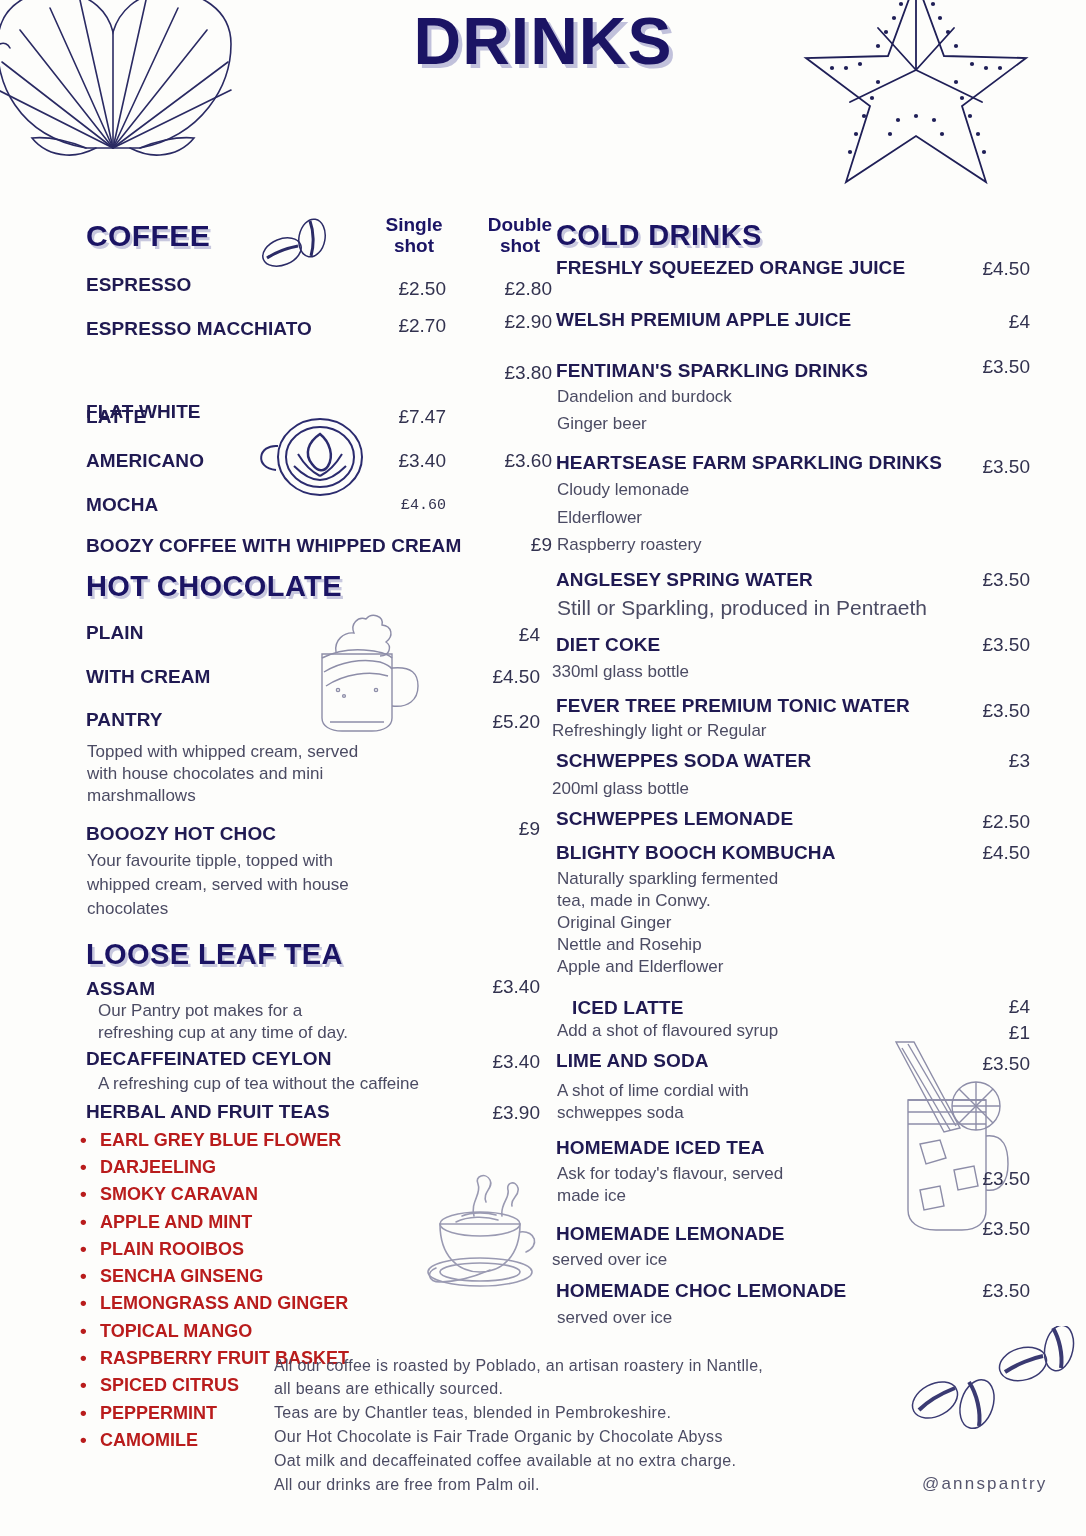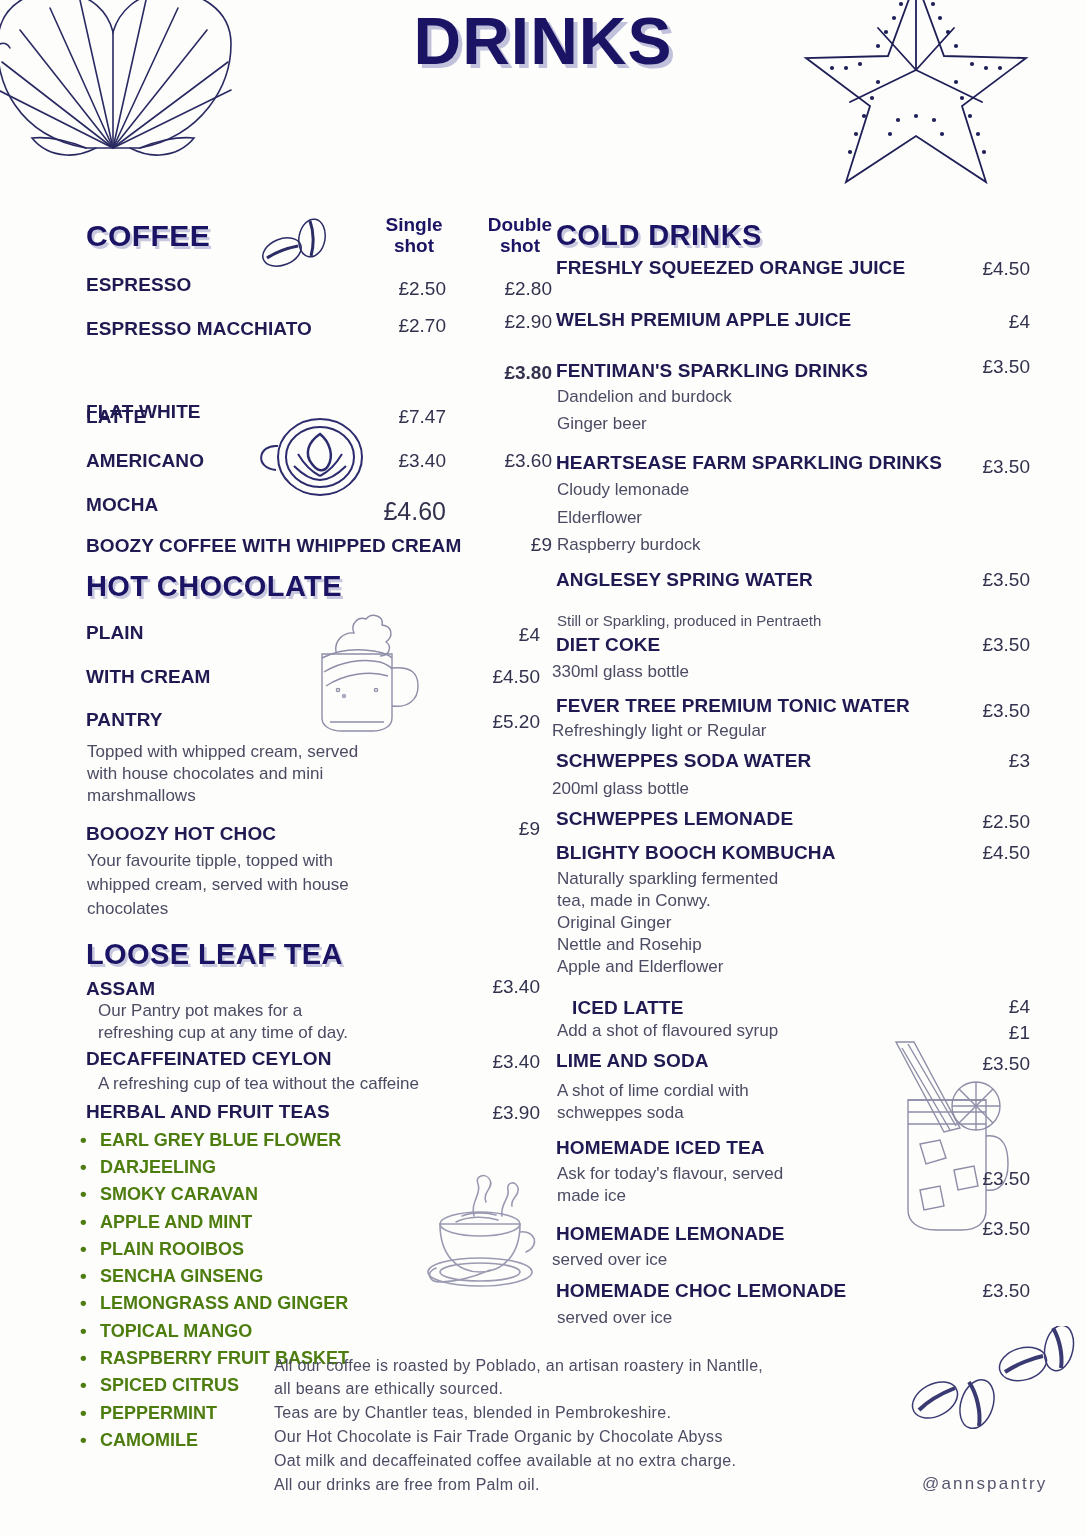--- a/index.html
+++ b/index.html
@@ -40,21 +40,21 @@
   }
   .price{
     position:absolute;color:#32324f;font-weight:normal;
     text-align:right;white-space:nowrap;
   }
   .colhead{
     position:absolute;font-weight:bold;color:#1b1464;
     text-align:center;line-height:1.12;
   }
   .bullet{
-    position:absolute;font-weight:bold;color:#4d7c0f;white-space:nowrap;
+    position:absolute;font-weight:bold;color:#b91c1c;white-space:nowrap;
   }
   .bullet:before{
     content:"\2022";position:absolute;left:-20px;top:-1px;font-size:19px;
   }
   .footer-line{position:absolute;color:#4b4b63;letter-spacing:.3px;}
   #handle{position:absolute;color:#55556e;letter-spacing:2.2px;}
 </style>
 </head>
 <body>
 
@@ -242,31 +242,31 @@
 
   <div class="item" style="left:86px;top:274px;font-size:19px;">ESPRESSO</div>
   <div class="price" style="left:350px;top:278px;width:96px;font-size:19px;">£2.50</div>
   <div class="price" style="left:456px;top:278px;width:96px;font-size:19px;">£2.80</div>
 
   <div class="item" style="left:86px;top:318px;font-size:19px;">ESPRESSO MACCHIATO</div>
   <div class="price" style="left:350px;top:315px;width:96px;font-size:19px;">£2.70</div>
   <div class="price" style="left:456px;top:311px;width:96px;font-size:19px;">£2.90</div>
 
   <div class="item" style="left:86px;top:362px;font-size:19px;margin-top:39px;">FLAT WHITE</div>
-  <div class="price" style="left:456px;top:362px;width:96px;font-size:19px;font-weight:bold;">£3.80</div>
+  <div class="price" style="left:456px;top:362px;width:96px;font-size:19px;">£3.80</div>
 
   <div class="item" style="left:86px;top:406px;font-size:19px;">LATTE</div>
   <div class="price" style="left:350px;top:406px;width:96px;font-size:19px;">£7.47</div>
 
   <div class="item" style="left:86px;top:450px;font-size:19px;">AMERICANO</div>
   <div class="price" style="left:350px;top:450px;width:96px;font-size:19px;">£3.40</div>
   <div class="price" style="left:456px;top:450px;width:96px;font-size:19px;">£3.60</div>
 
   <div class="item" style="left:86px;top:494px;font-size:19px;">MOCHA</div>
-  <div class="price" style="left:350px;top:497px;width:96px;font-size:25px;">£4.60</div>
+  <div class="price" style="left:350px;top:497px;width:96px;font-size:15px;font-family:Liberation Mono, monospace;">£4.60</div>
 
   <div class="item" style="left:86px;top:535px;font-size:19px;">BOOZY COFFEE WITH WHIPPED CREAM</div>
   <div class="price" style="left:456px;top:534px;width:96px;font-size:19px;">£9</div>
 
   <div class="sec-head" style="left:86px;top:570px;font-size:29px;">HOT CHOCOLATE</div>
 
   <div class="item" style="left:86px;top:622px;font-size:19px;">PLAIN</div>
   <div class="price" style="left:444px;top:624px;width:96px;font-size:19px;">£4</div>
 
   <div class="item" style="left:86px;top:666px;font-size:19px;">WITH CREAM</div>
@@ -323,25 +323,25 @@
 
   <div class="item" style="left:556px;top:360px;font-size:19px;">FENTIMAN'S SPARKLING DRINKS</div>
   <div class="price" style="left:934px;top:356px;width:96px;font-size:19px;">£3.50</div>
   <div class="desc" style="left:557px;top:387px;font-size:17px;">Dandelion and burdock</div>
   <div class="desc" style="left:557px;top:414px;font-size:17px;">Ginger beer</div>
 
   <div class="item" style="left:556px;top:452px;font-size:19px;">HEARTSEASE FARM SPARKLING DRINKS</div>
   <div class="price" style="left:934px;top:456px;width:96px;font-size:19px;">£3.50</div>
   <div class="desc" style="left:557px;top:480px;font-size:17px;">Cloudy lemonade</div>
   <div class="desc" style="left:557px;top:508px;font-size:17px;">Elderflower</div>
-  <div class="desc" style="left:557px;top:535px;font-size:17px;">Raspberry burdock</div>
+  <div class="desc" style="left:557px;top:535px;font-size:17px;">Raspberry roastery</div>
 
   <div class="item" style="left:556px;top:569px;font-size:19px;">ANGLESEY SPRING WATER</div>
   <div class="price" style="left:934px;top:569px;width:96px;font-size:19px;">£3.50</div>
-  <div class="desc" style="left:557px;top:596px;font-size:15px;margin-top:16px;">Still or Sparkling, produced in Pentraeth</div>
+  <div class="desc" style="left:557px;top:596px;font-size:21px;">Still or Sparkling, produced in Pentraeth</div>
 
   <div class="item" style="left:556px;top:634px;font-size:19px;">DIET COKE</div>
   <div class="price" style="left:934px;top:634px;width:96px;font-size:19px;">£3.50</div>
   <div class="desc" style="left:552px;top:662px;font-size:17px;">330ml glass bottle</div>
 
   <div class="item" style="left:556px;top:695px;font-size:19px;">FEVER TREE PREMIUM TONIC WATER</div>
   <div class="price" style="left:934px;top:700px;width:96px;font-size:19px;">£3.50</div>
   <div class="desc" style="left:552px;top:721px;font-size:17px;">Refreshingly light or Regular</div>
 
   <div class="item" style="left:556px;top:750px;font-size:19px;">SCHWEPPES SODA WATER</div>

